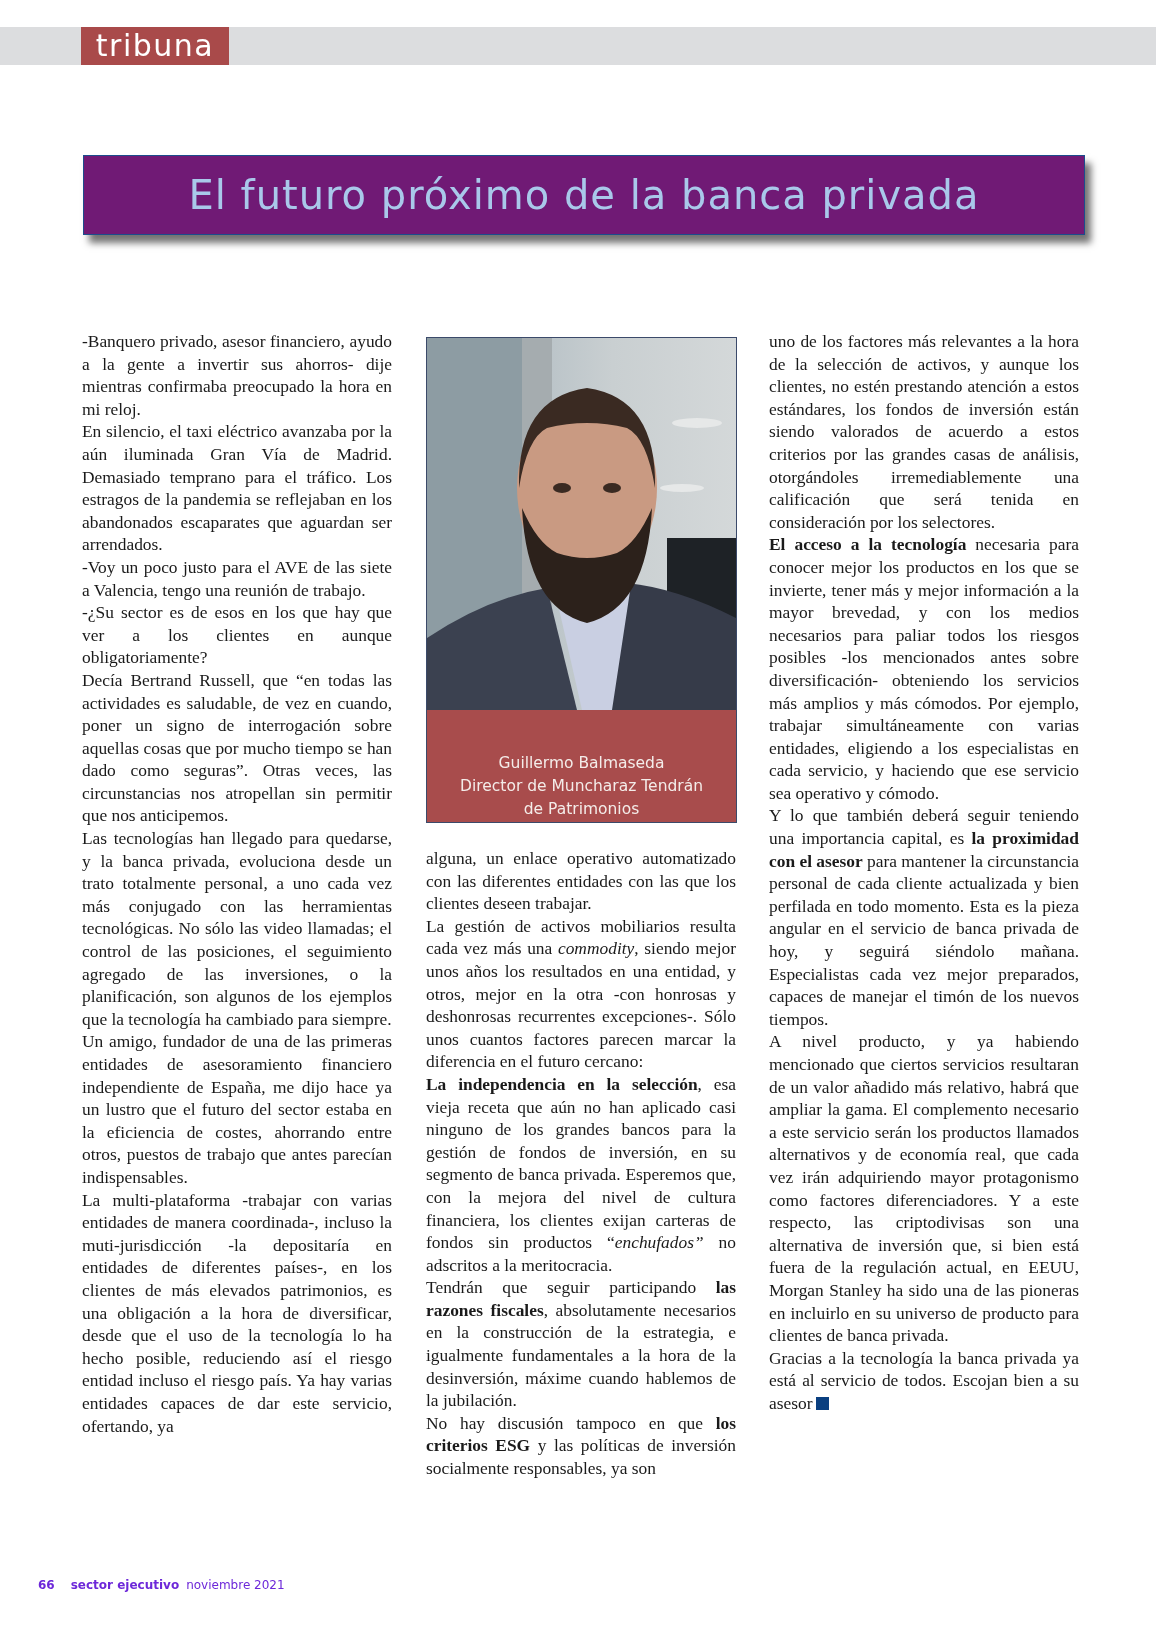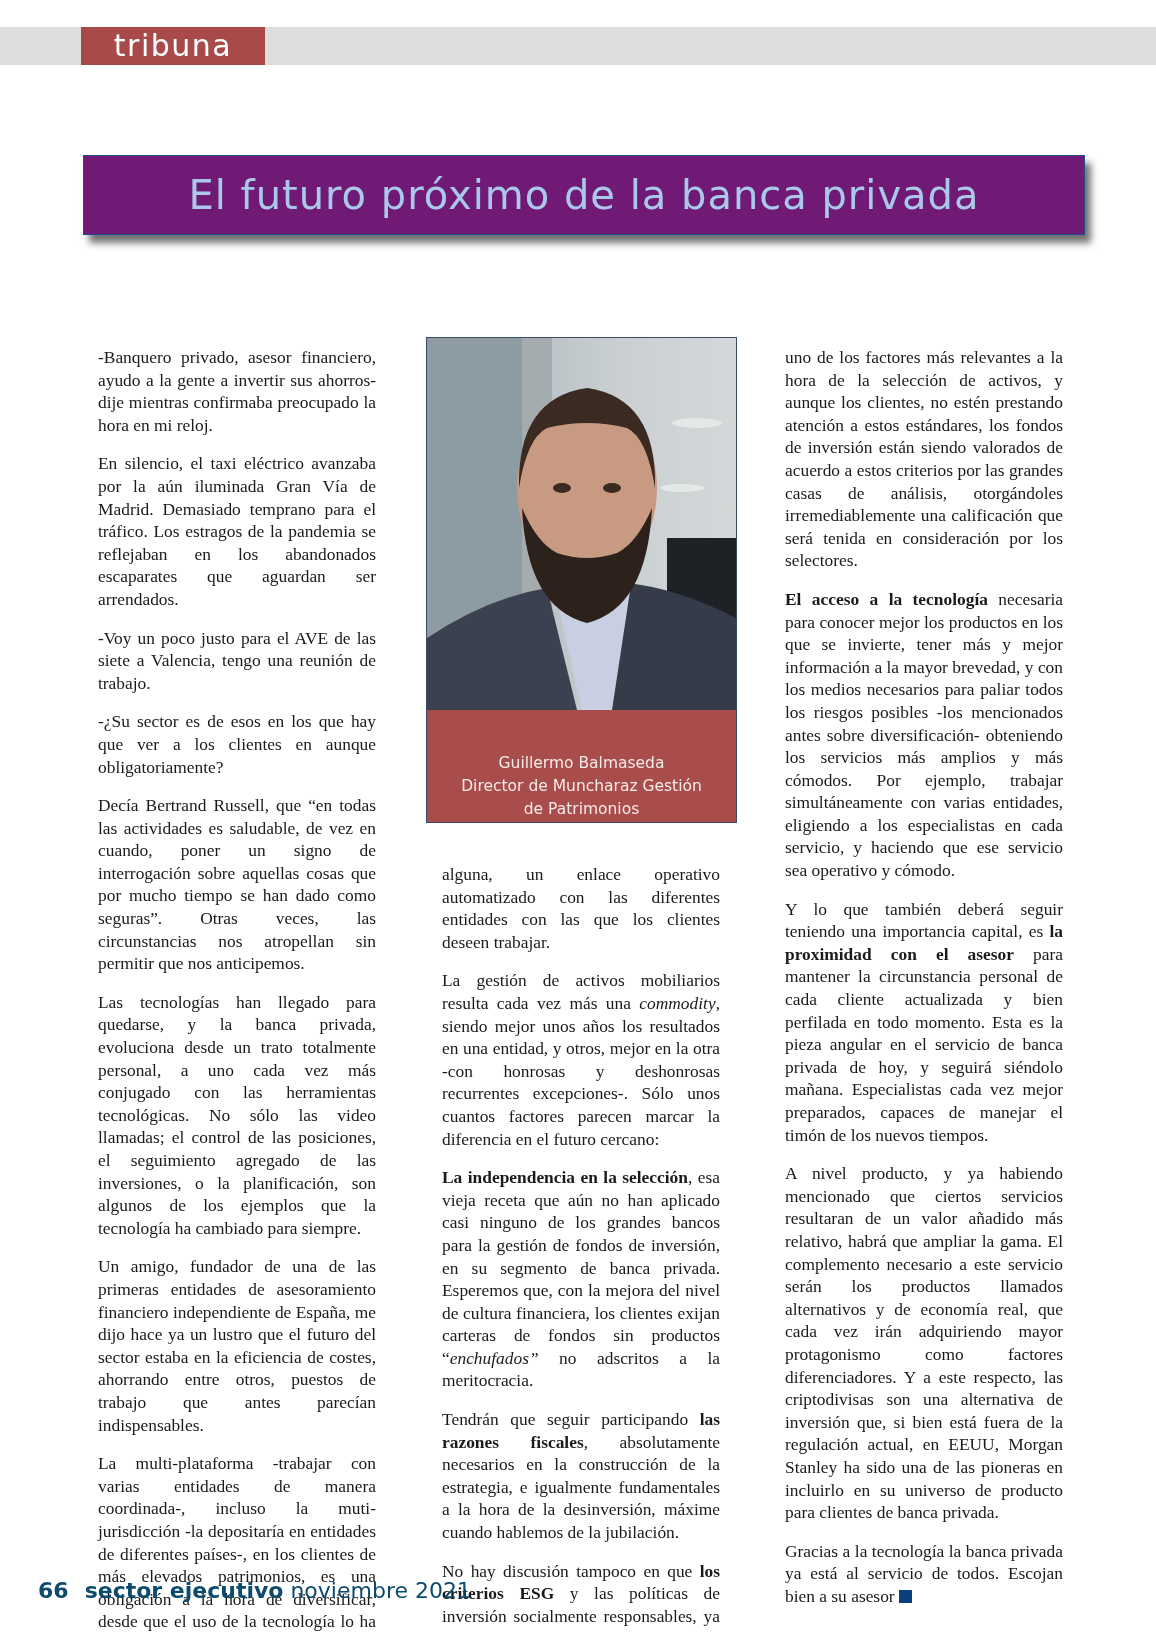--- a/index.html
+++ b/index.html
@@ -1,43 +1,43 @@
 <!DOCTYPE html>
 <html><head>
 <meta charset="utf-8">
 <style>
   html, body { margin: 0; padding: 0; background: #ffffff; }
   body { width: 1156px; height: 1634px; position: relative; overflow: hidden; font-family: "Liberation Serif", serif; color: #1a1a1a; }
 
   .top-bar { position: absolute; left: 0; top: 27px; width: 1156px; height: 38px; background: #dcdddf; }
-  .section-tag { position: absolute; left: 81px; top: 27px; width: 184px; height: 38px; background: #a94a4a; color: #ffffff;
+  .section-tag { position: absolute; left: 81px; top: 27px; width: 148px; height: 38px; background: #a94a4a; color: #ffffff;
     font-family: "DejaVu Sans", sans-serif; font-size: 30px; line-height: 38px; text-align: center; letter-spacing: 1.5px; }
 
   .title-box { position: absolute; left: 83px; top: 155px; width: 1000px; height: 78px; background: #701a75;
     border: 1px solid #1c4d8c; box-shadow: 6px 8px 7px rgba(0,0,0,0.55); }
   .title-text { display: block; text-align: center; font-family: "DejaVu Sans", sans-serif; font-size: 40px; line-height: 78px;
     color: #a9c8ea; letter-spacing: 1px; }
 
   .col { position: absolute; font-size: 17.4px; line-height: 22.6px; text-align: justify; }
-  .col p { margin: 16px; hyphens: manual; }
+  .col p { margin: 0; hyphens: manual; }
   .col-1 { left: 82px; top: 330px; width: 310px; }
   .col-2 { left: 426px; top: 847px; width: 310px; }
   .col-3 { left: 769px; top: 330px; width: 310px; }
   b { font-weight: bold; }
   i { font-style: italic; }
 
   .photo-frame { position: absolute; left: 426px; top: 337px; width: 309px; height: 484px; border: 1px solid #3b4a6a; overflow: hidden; }
   .photo { position: absolute; left: 0; top: 0; width: 309px; height: 372px; background: linear-gradient(90deg,#9aa7ad 0%, #b8c2c7 35%, #c9cfd1 60%, #d4d8d9 100%); }
   .caption { position: absolute; left: 0; top: 372px; width: 309px; height: 112px; background: #a84c4c; color: #f4ece9;
     font-family: "DejaVu Sans", sans-serif; font-size: 15.5px; line-height: 23px; text-align: center; padding-top: 42px; box-sizing: border-box; }
   .caption span { display: block; }
 
   .end-mark { display: inline-block; width: 13px; height: 13px; background: #0a3f80; vertical-align: -1px; margin-left: 4px; }
 
-  .footer { position: absolute; left: 38px; top: 1578px; font-family: "DejaVu Sans", sans-serif; color: #0c4a6e; font-size: 22px; }
+  .footer { position: absolute; left: 38px; top: 1578px; font-family: "DejaVu Sans", sans-serif; color: #6d28d9; font-size: 12px; }
   .footer .page { font-weight: bold; margin-right: 16px; }
   .footer .mag { font-weight: bold; margin-right: 7px; }
 </style>
 </head>
 <body>
 
 <div class="top-bar"></div>
 <div class="section-tag">tribuna</div>
 
 <div class="title-box">
@@ -68,21 +68,21 @@
       <path d="M125 240 L155 372 L185 372 L205 240 Q165 270 125 240 Z" fill="#c9cfe2"></path>
       <ellipse cx="160" cy="150" rx="70" ry="95" fill="#c99a82"></ellipse>
       <path d="M92 150 Q90 60 160 50 Q230 60 228 150 Q220 100 200 90 Q160 80 120 90 Q100 100 92 150 Z" fill="#3a2a22"></path>
       <path d="M95 170 Q100 270 160 285 Q220 270 225 170 Q210 205 190 215 Q160 225 130 215 Q110 205 95 170 Z" fill="#2c211b"></path>
       <ellipse cx="135" cy="150" rx="9" ry="5" fill="#3a2a22"></ellipse>
       <ellipse cx="185" cy="150" rx="9" ry="5" fill="#3a2a22"></ellipse>
     </svg>
   </div>
   <div class="caption">
     <span>Guillermo Balmaseda</span>
-    <span>Director de Muncharaz Gestión</span>
+    <span>Director de Muncharaz Tendrán</span>
     <span>de Patrimonios</span>
   </div>
 </div>
 
 <div class="col col-2">
   <p>alguna, un enlace operativo automatizado con las diferentes entidades con las que los clientes deseen trabajar.</p>
   <p><span>La gestión de activos mobiliarios resulta cada vez más una </span><i>commodity</i><span>, siendo mejor unos años los resultados en una entidad, y otros, mejor en la otra -con honrosas y deshonrosas recurrentes excepciones-. Sólo unos cuantos factores parecen marcar la diferencia en el futuro cercano:</span></p>
   <p><b>La independencia en la selección</b><span>, esa vieja receta que aún no han aplicado casi ninguno de los grandes bancos para la gestión de fondos de inversión, en su segmento de banca privada. Esperemos que, con la mejora del nivel de cultura financiera, los clientes exijan carteras de fondos sin productos “</span><i>enchufados”</i><span> no adscritos a la meritocracia.</span></p>
   <p><span>Tendrán que seguir participando </span><b>las razones fiscales</b><span>, absolutamente necesarios en la construcción de la estrategia, e igualmente fundamentales a la hora de la desinversión, máxime cuando hablemos de la jubilación.</span></p>
   <p><span>No hay discusión tampoco en que </span><b>los criterios ESG</b><span> y las políticas de inversión socialmente responsables, ya son</span></p>

